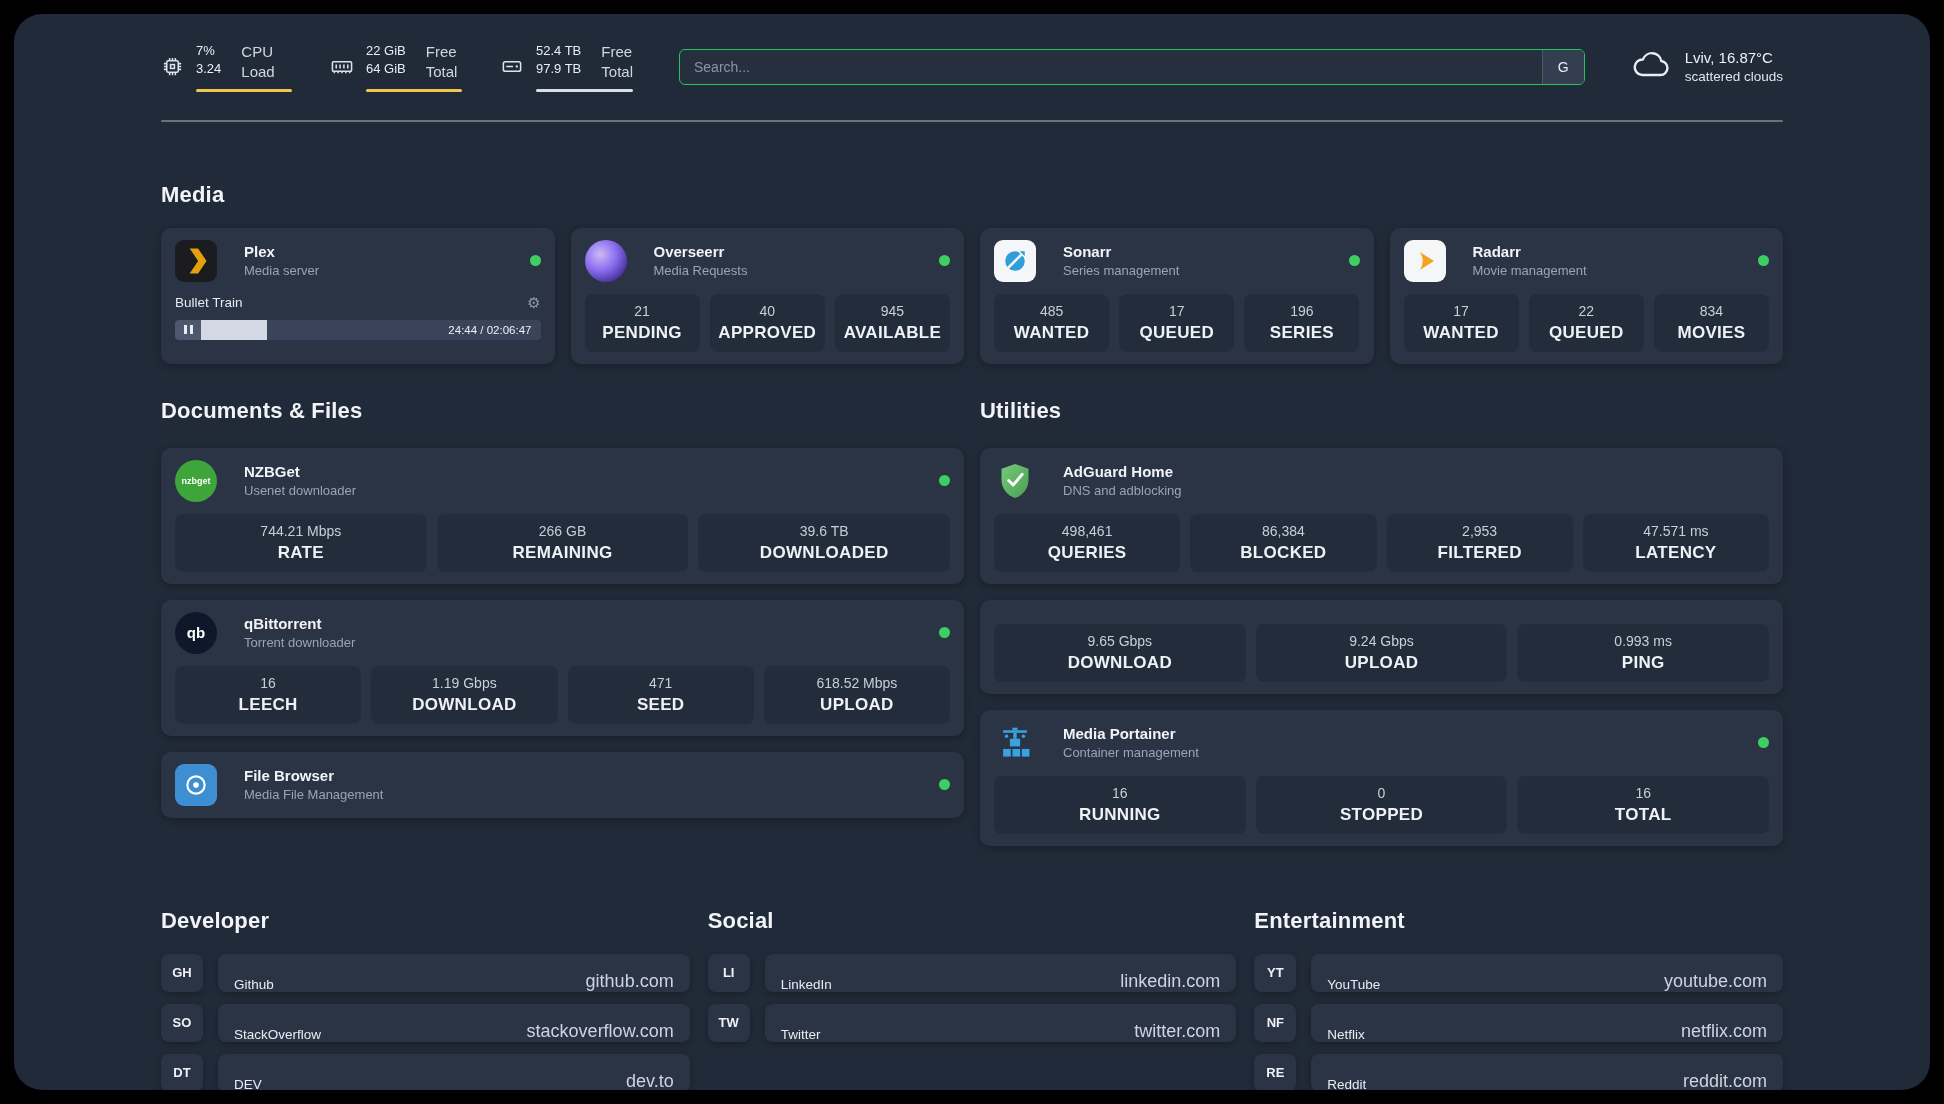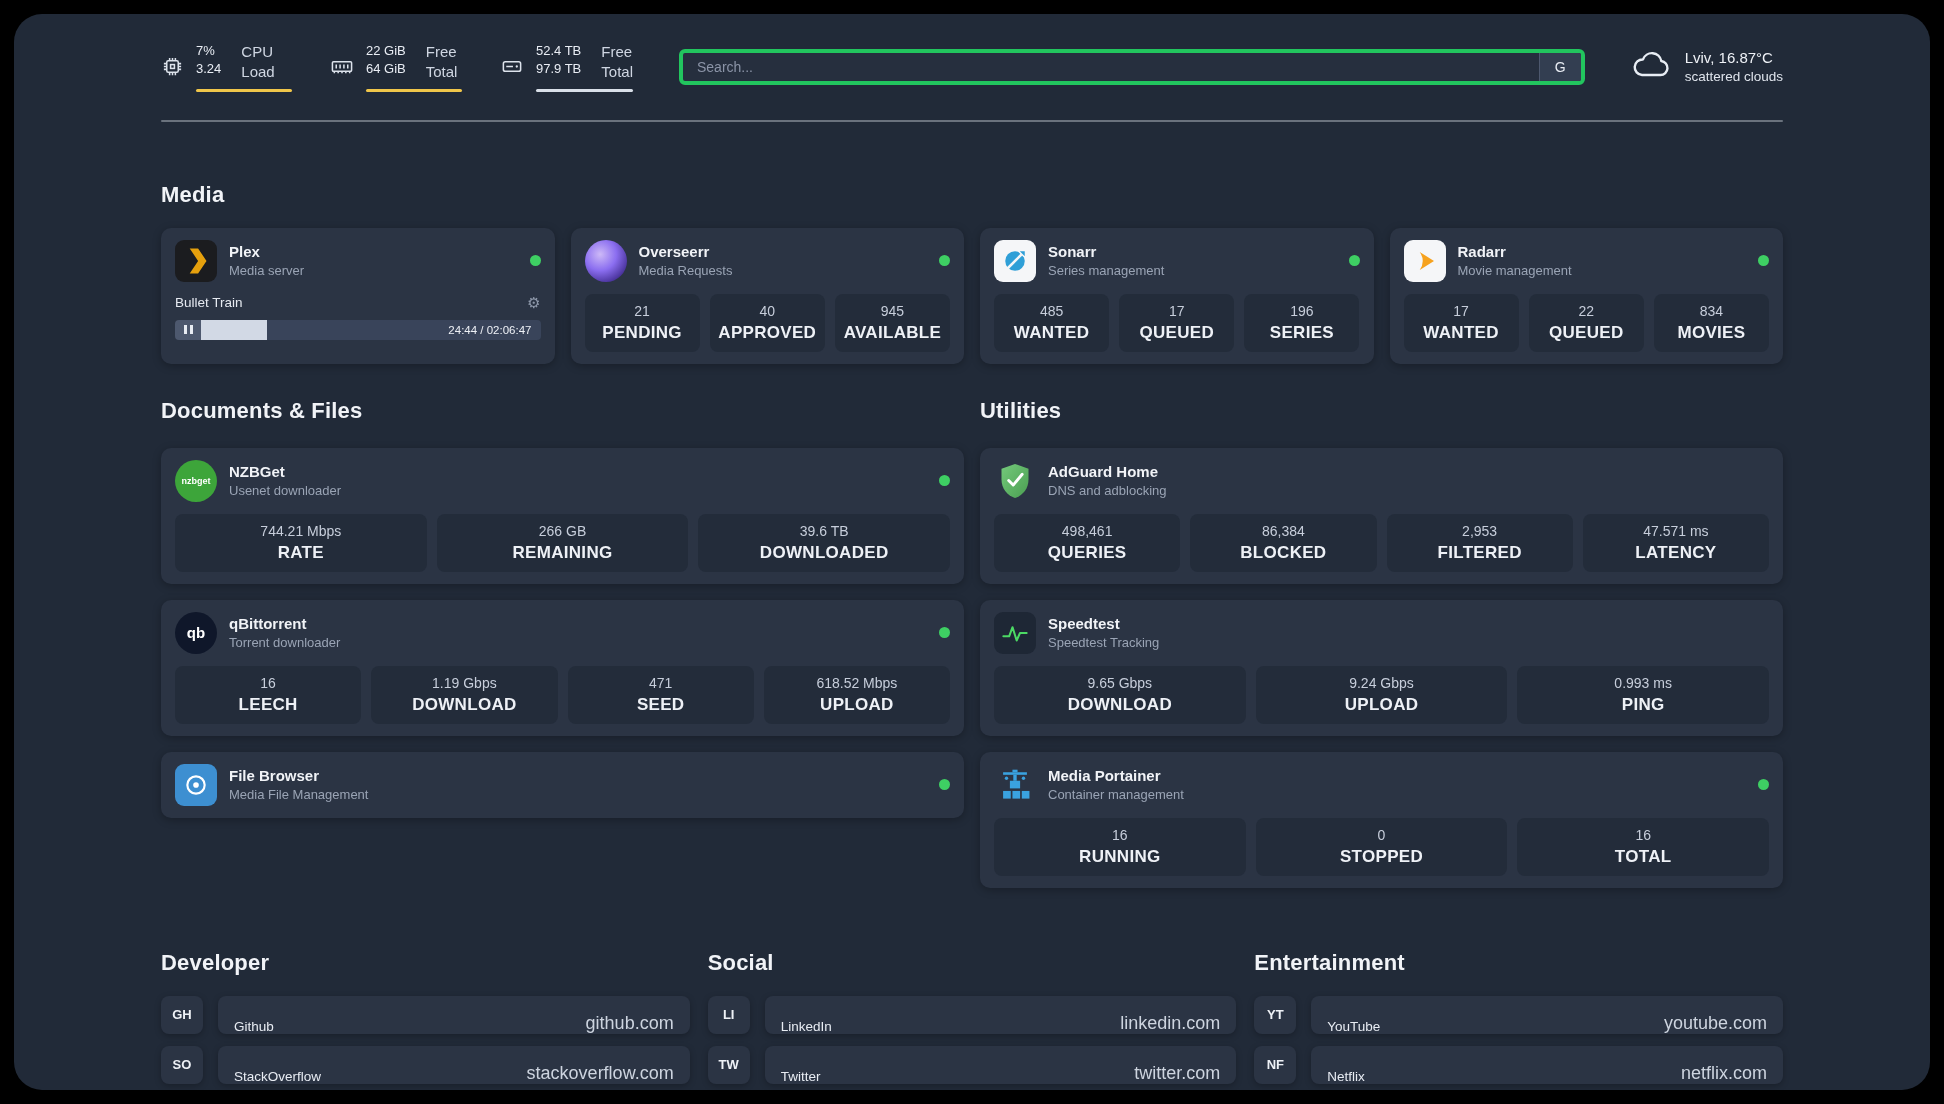--- a/index.html
+++ b/index.html
@@ -22,21 +22,21 @@
   .sysstat .cols { display:flex; flex-direction:column; min-width:96px; }
   .sysstat .vals { display:flex; gap:20px; }
   .sysstat .vcol { display:flex; flex-direction:column; line-height:1.35; font-size:13px; color:#e9edf4; }
   .sysstat .lcol { display:flex; flex-direction:column; line-height:1.35; font-size:15px; color:#cfd6e2; }
   .sysstat .bar { height:3px; border-radius:2px; margin-top:6px; width:100%; }
   .bar-yellow { background:#f0c64a; }
   .bar-light  { background:#d9dfe8; }
 
   .search {
     flex:1; display:flex; align-items:stretch; height:36px;
-    background:#262f3e; border:4px solid #22c55e; border-radius:6px;
+    background:#262f3e; border:1px solid #22c55e; border-radius:6px;
     margin:0 44px 0 8px; overflow:hidden;
   }
   .search input {
     flex:1; background:transparent; border:none; outline:none;
     color:#e4e9f1; font-size:14px; padding:0 14px;
     font-family:"Liberation Sans", sans-serif;
   }
   .search input::placeholder { color:#8b94a7; }
   .search .engine {
     width:42px; display:flex; align-items:center; justify-content:center;
@@ -52,21 +52,21 @@
 
   
   .section-title { font-size:22px; font-weight:700; color:#f1f3f7; letter-spacing:.2px; }
   .media-title { margin-top:60px; }
   .media-grid { display:grid; grid-template-columns:repeat(4,1fr); gap:16px; margin-top:20px; }
 
   .card {
     background:#2b3444; border-radius:10px; padding:12px 14px;
     box-shadow:0 2px 8px rgba(0,0,0,.28); cursor:pointer;
   }
-  .card-head { display:flex; align-items:center; gap:12px; }
+  .card-head { display:flex; align-items:center; gap:27px; }
   .app-icon {
     width:42px; height:42px; flex:0 0 auto;
     display:flex; align-items:center; justify-content:center;
     border-radius:9px; overflow:hidden;
   }
   .icon-plex { background:#1b1c1f; }
   .icon-overseerr { border-radius:50%; background:radial-gradient(circle at 36% 34%, #cdb9f7 0%, #8b6ef0 42%, #463097 78%, #2a2357 100%); }
   .icon-white { background:#f5f6f8; }
   .icon-nzbget { border-radius:50%; background:#3da53a; color:#fff; font-weight:700; font-size:9px; }
   .icon-qbit { border-radius:50%; background:#0f172a; color:#fff; font-weight:700; font-size:15px; }
@@ -454,31 +454,20 @@
             <div class="l">FILTERED</div>
           </div>
           <div class="tile">
             <div class="v">47.571 ms</div>
             <div class="l">LATENCY</div>
           </div>
         </div>
       </div>
 
       <div class="card">
-        <div class="card-head">
-          <div class="app-icon icon-speedtest">
-            <svg width="30" height="30" viewBox="0 0 36 36" fill="none">
-              <path d="M4 22 h7 l4-11 5 16 4-9 h8" stroke="#4cd964" stroke-width="2.4" stroke-linejoin="round" stroke-linecap="round"></path>
-            </svg>
-          </div>
-          <div class="app-meta">
-            <div class="app-title">Speedtest</div>
-            <div class="app-sub">Speedtest Tracking</div>
-          </div>
-        </div>
         <div class="stats c3">
           <div class="tile">
             <div class="v">9.65 Gbps</div>
             <div class="l">DOWNLOAD</div>
           </div>
           <div class="tile">
             <div class="v">9.24 Gbps</div>
             <div class="l">UPLOAD</div>
           </div>
           <div class="tile">

